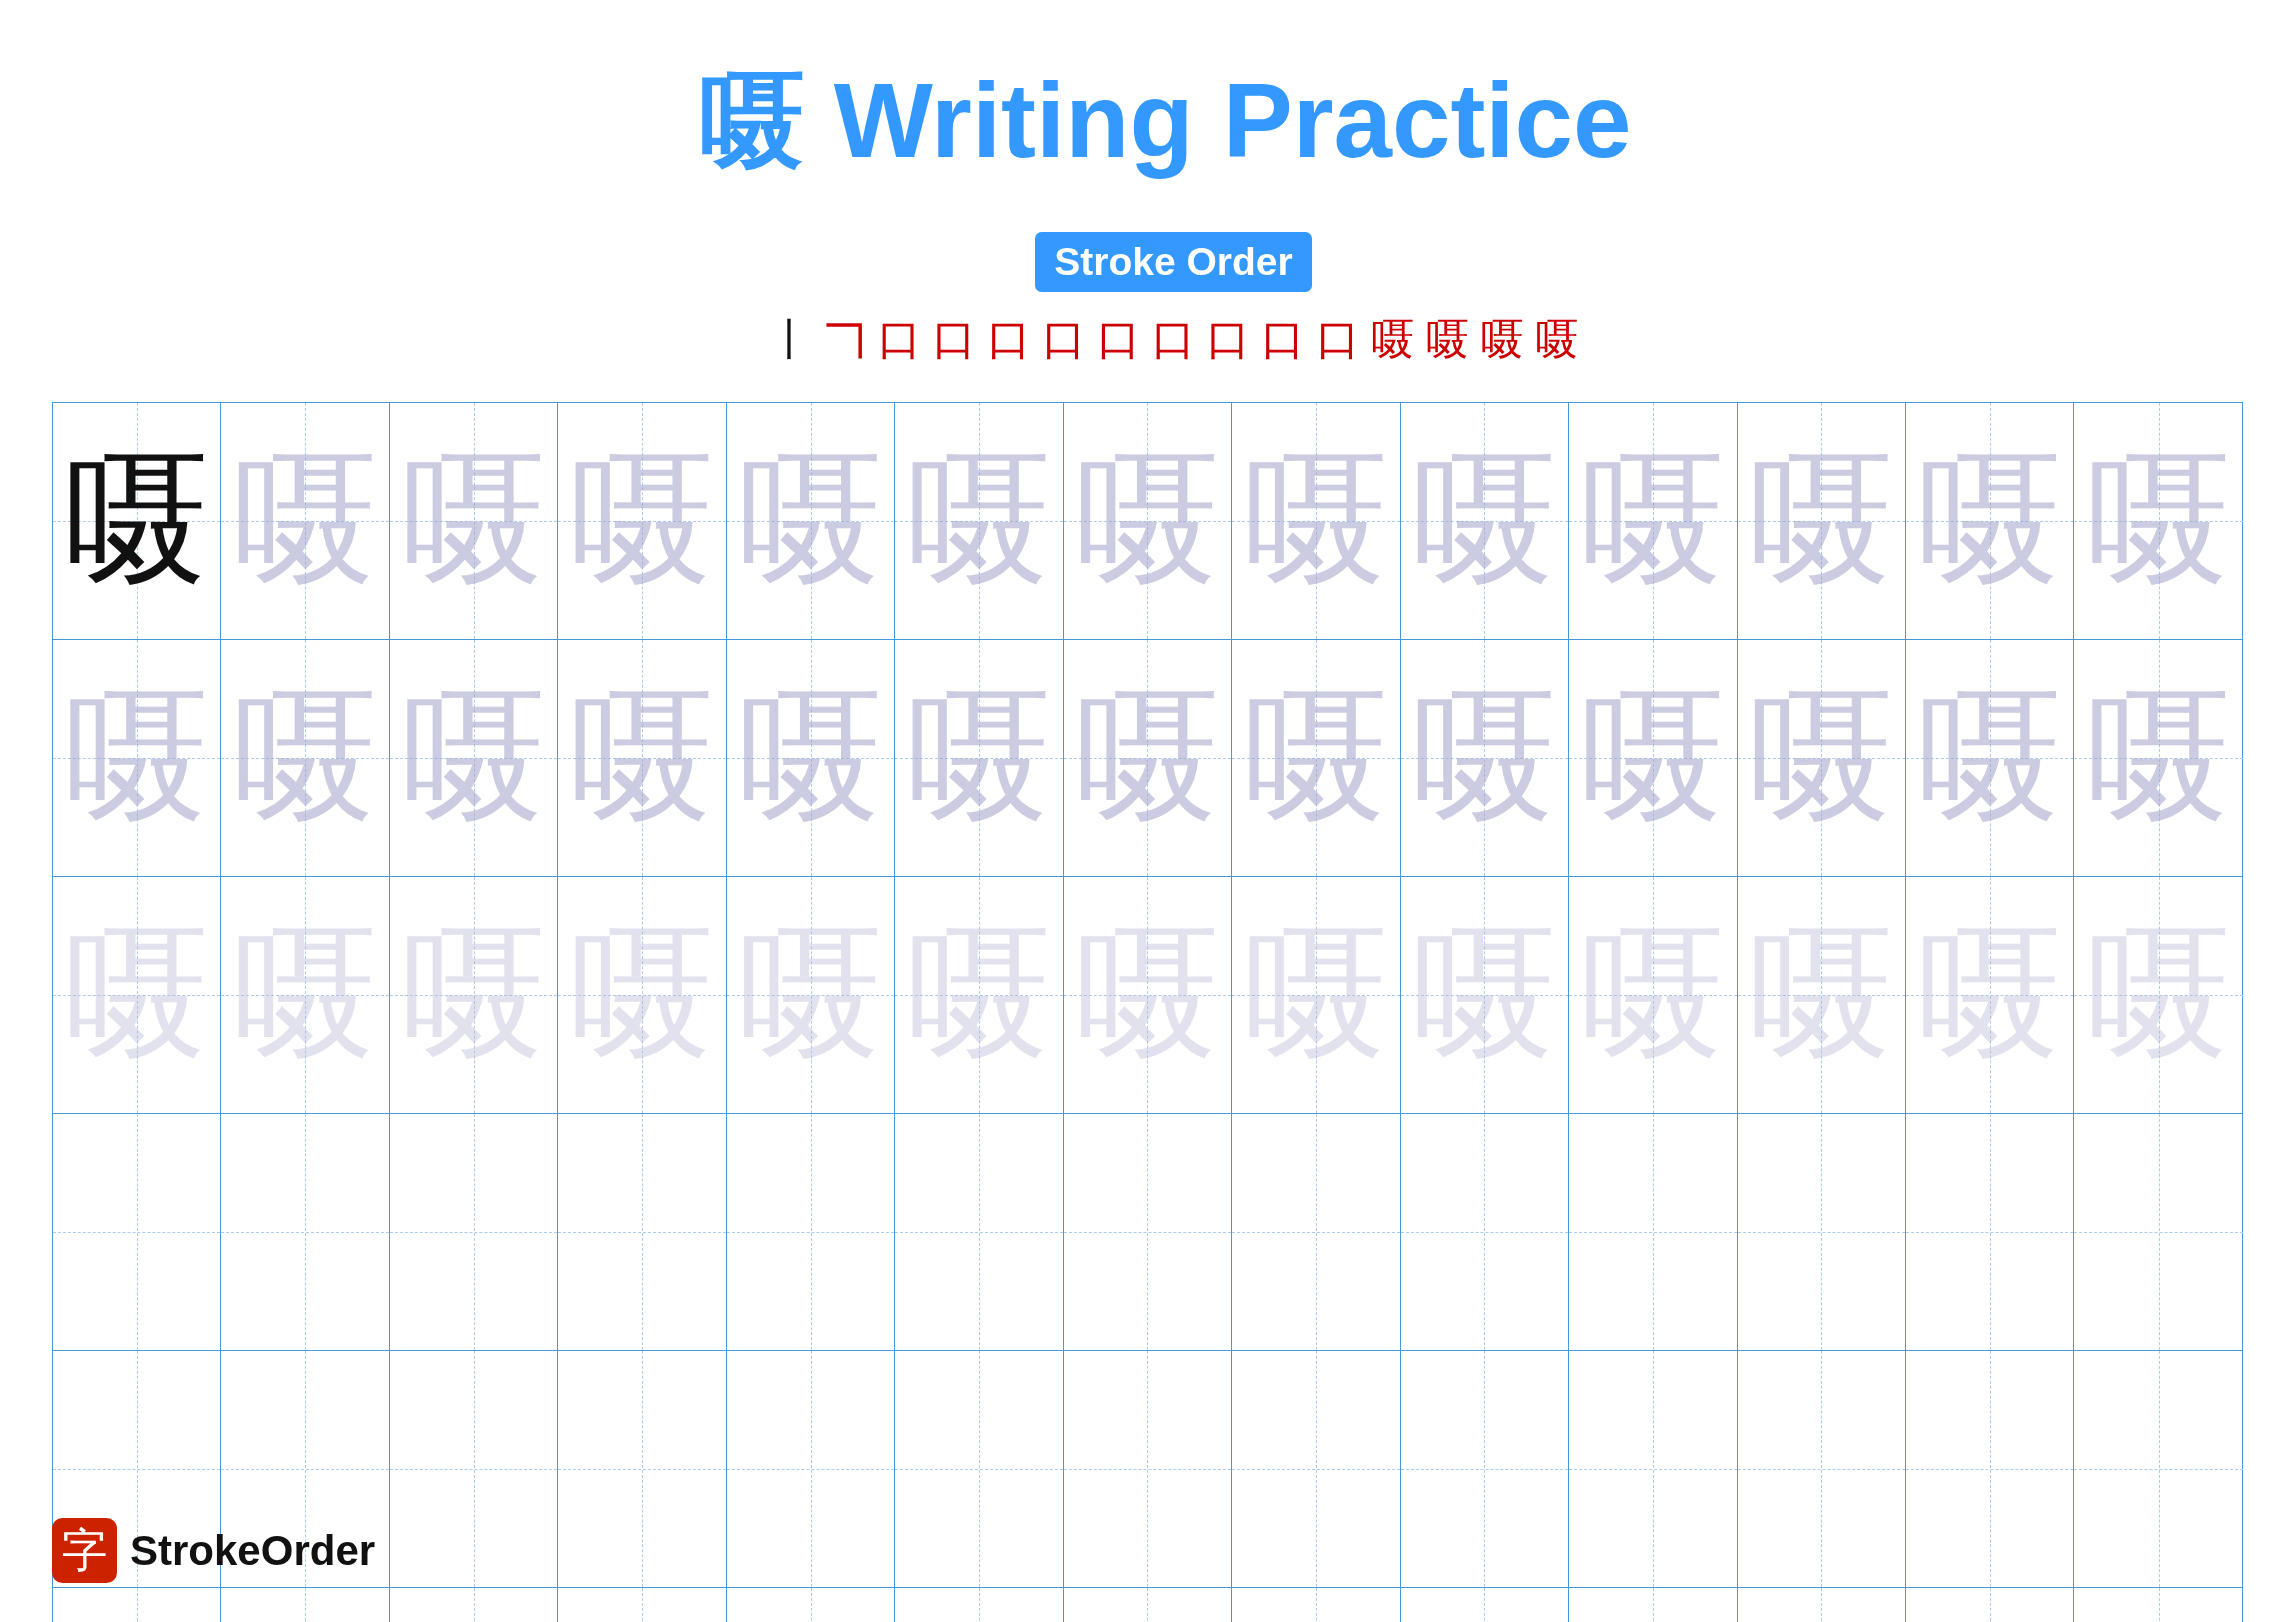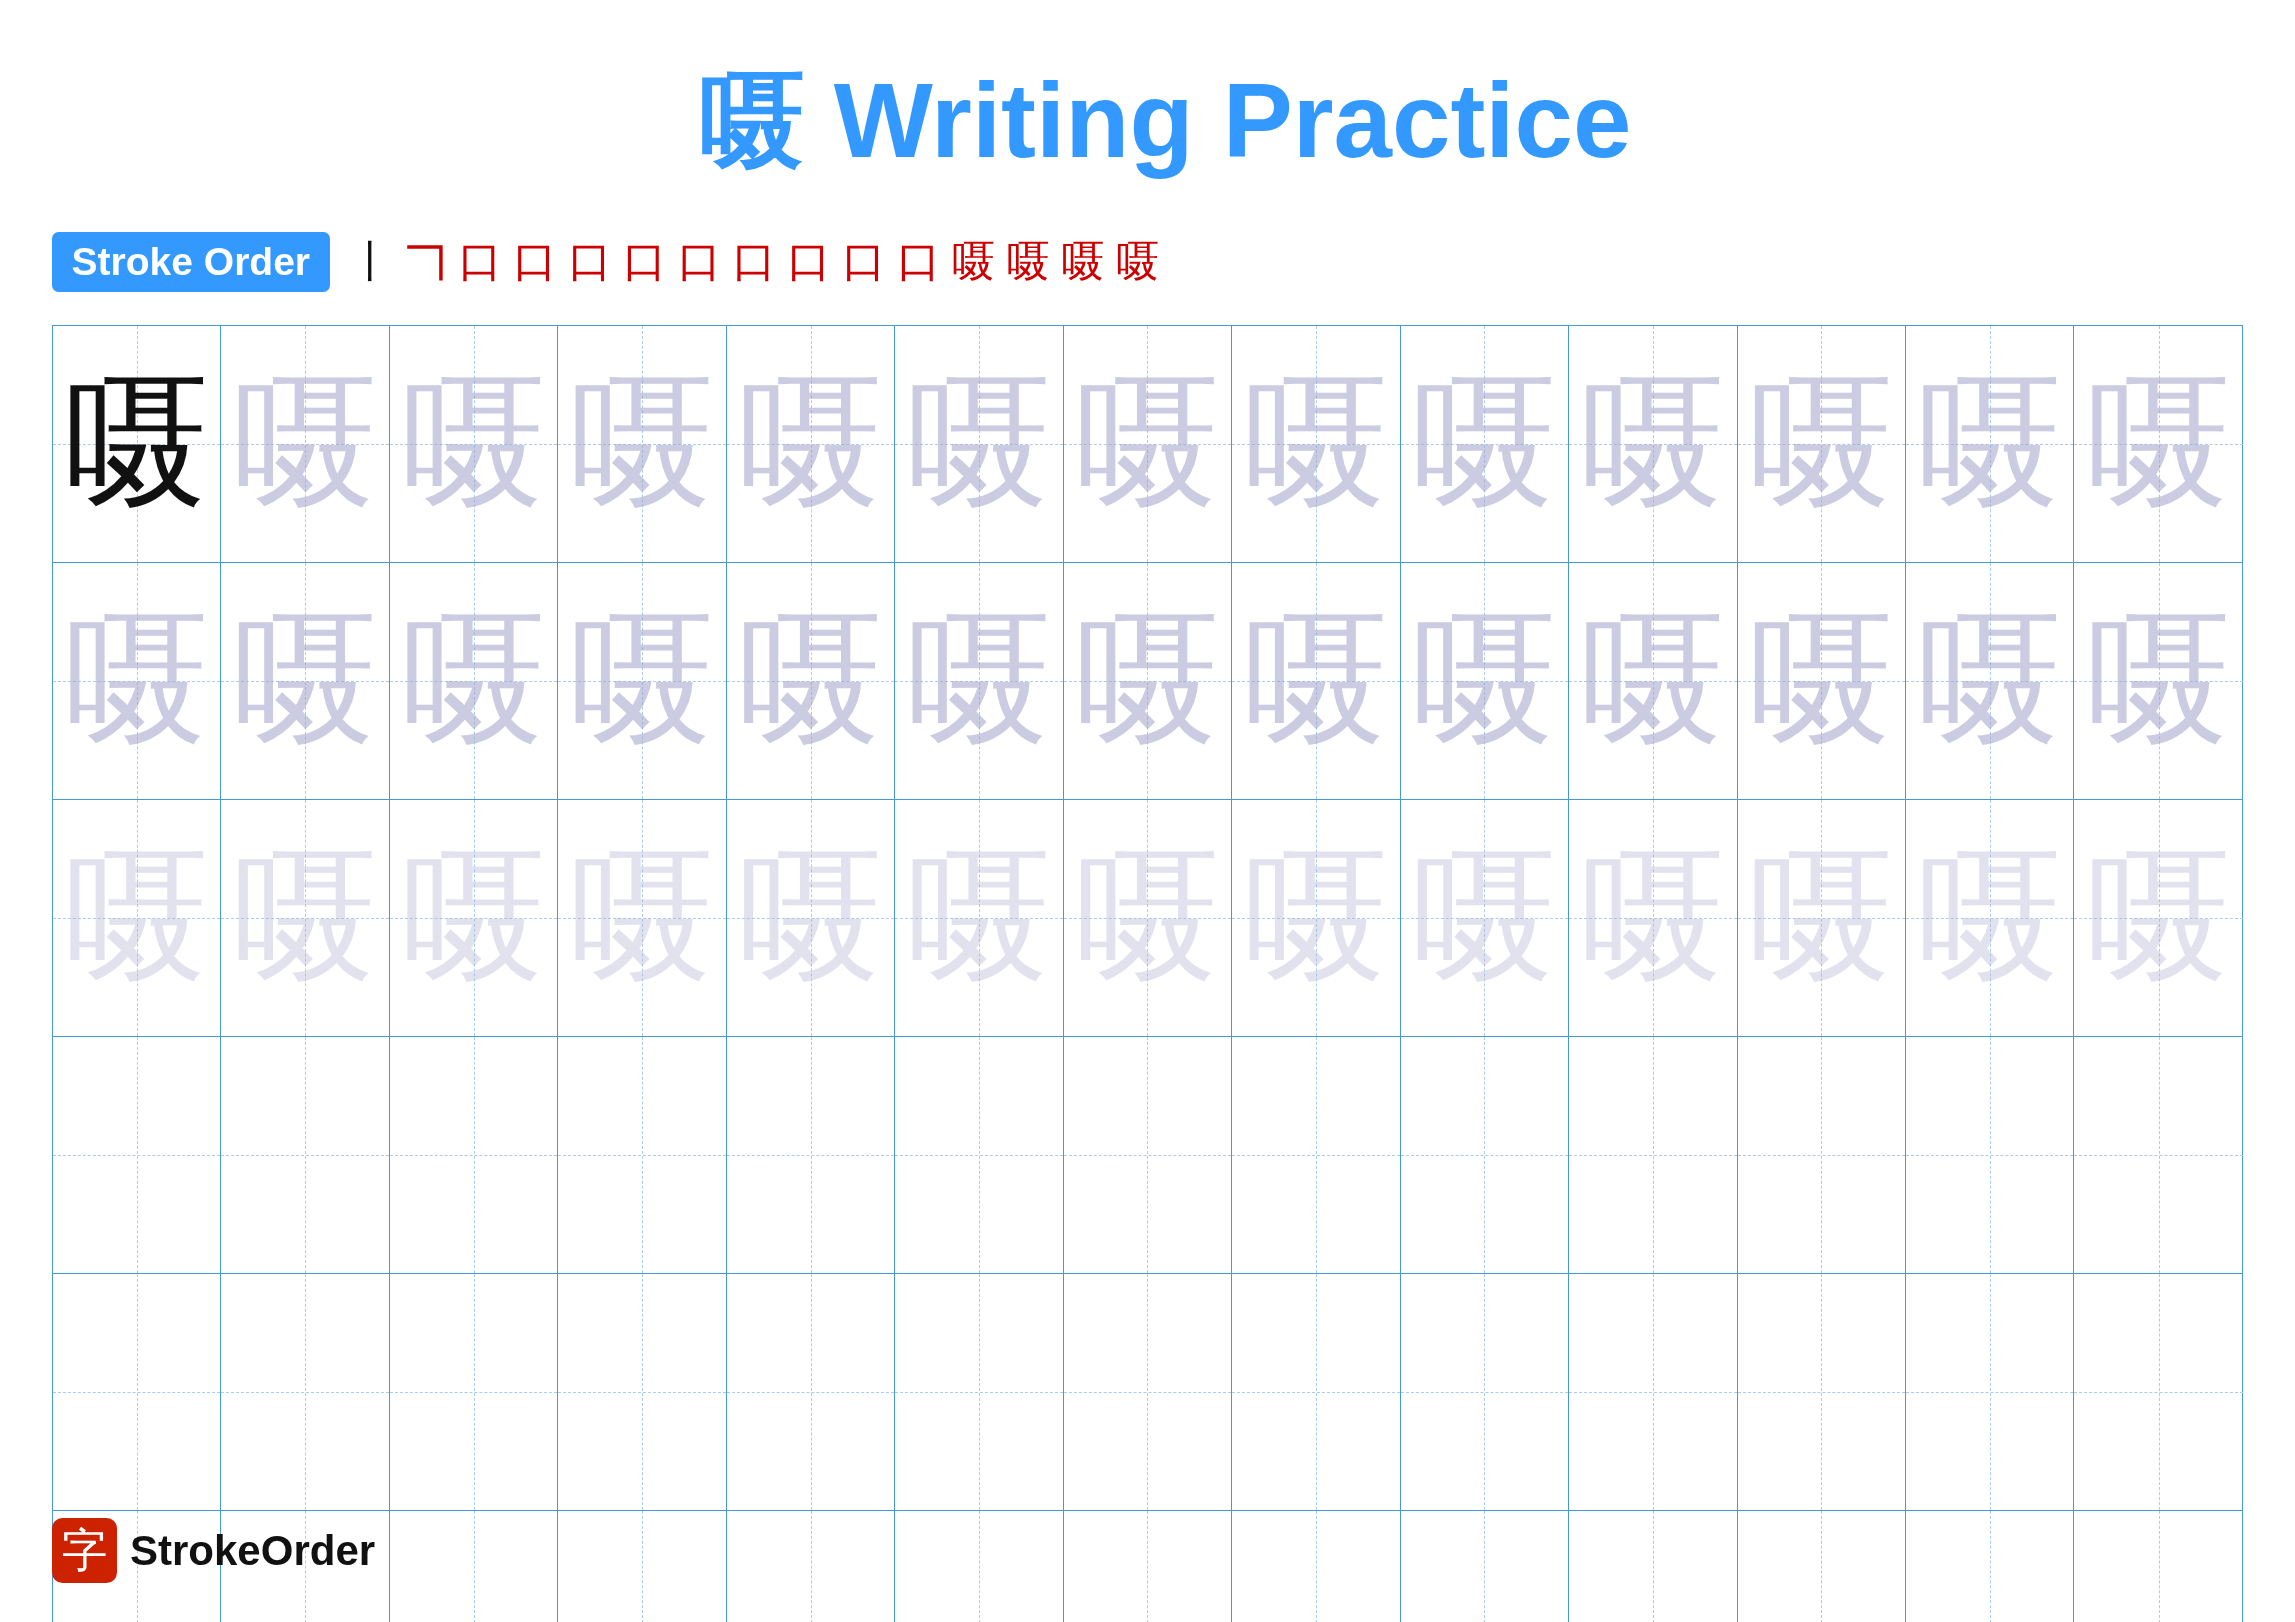--- a/index.html
+++ b/index.html
@@ -25,20 +25,21 @@
       color: #3399ff;
     }
 
     
     .stroke-order-row {
       display: flex;
       align-items: center;
       padding-left: 52px;
       margin-bottom: 33px;
       gap: 19.6px;
+      flex-direction: column;
     }
     .stroke-order-badge {
       background: #3399ff;
       color: white;
       font-size: 39px;
       font-weight: bold;
       padding: 7.9px 19.6px;
       border-radius: 6.5px;
       white-space: nowrap;
     }

